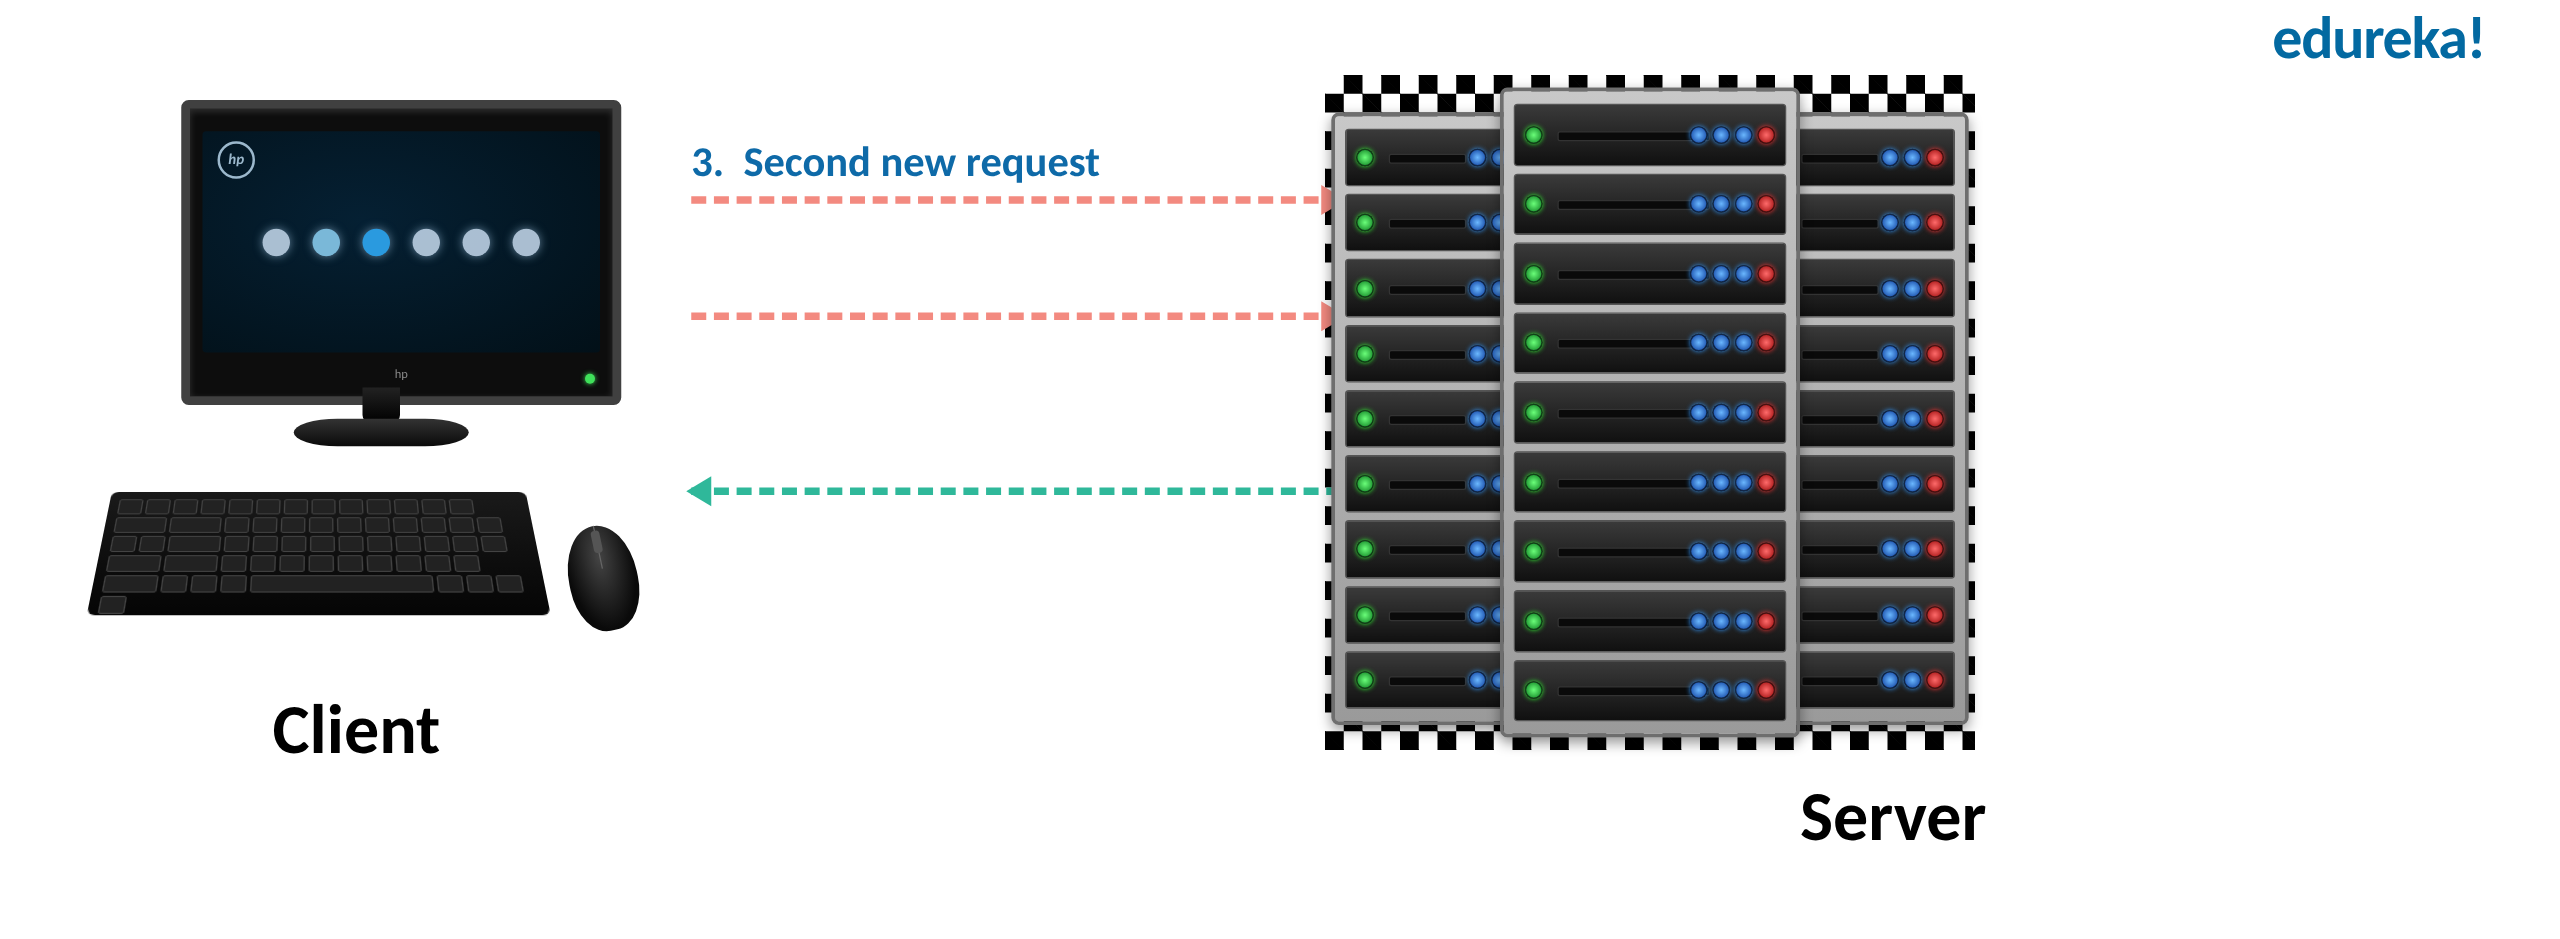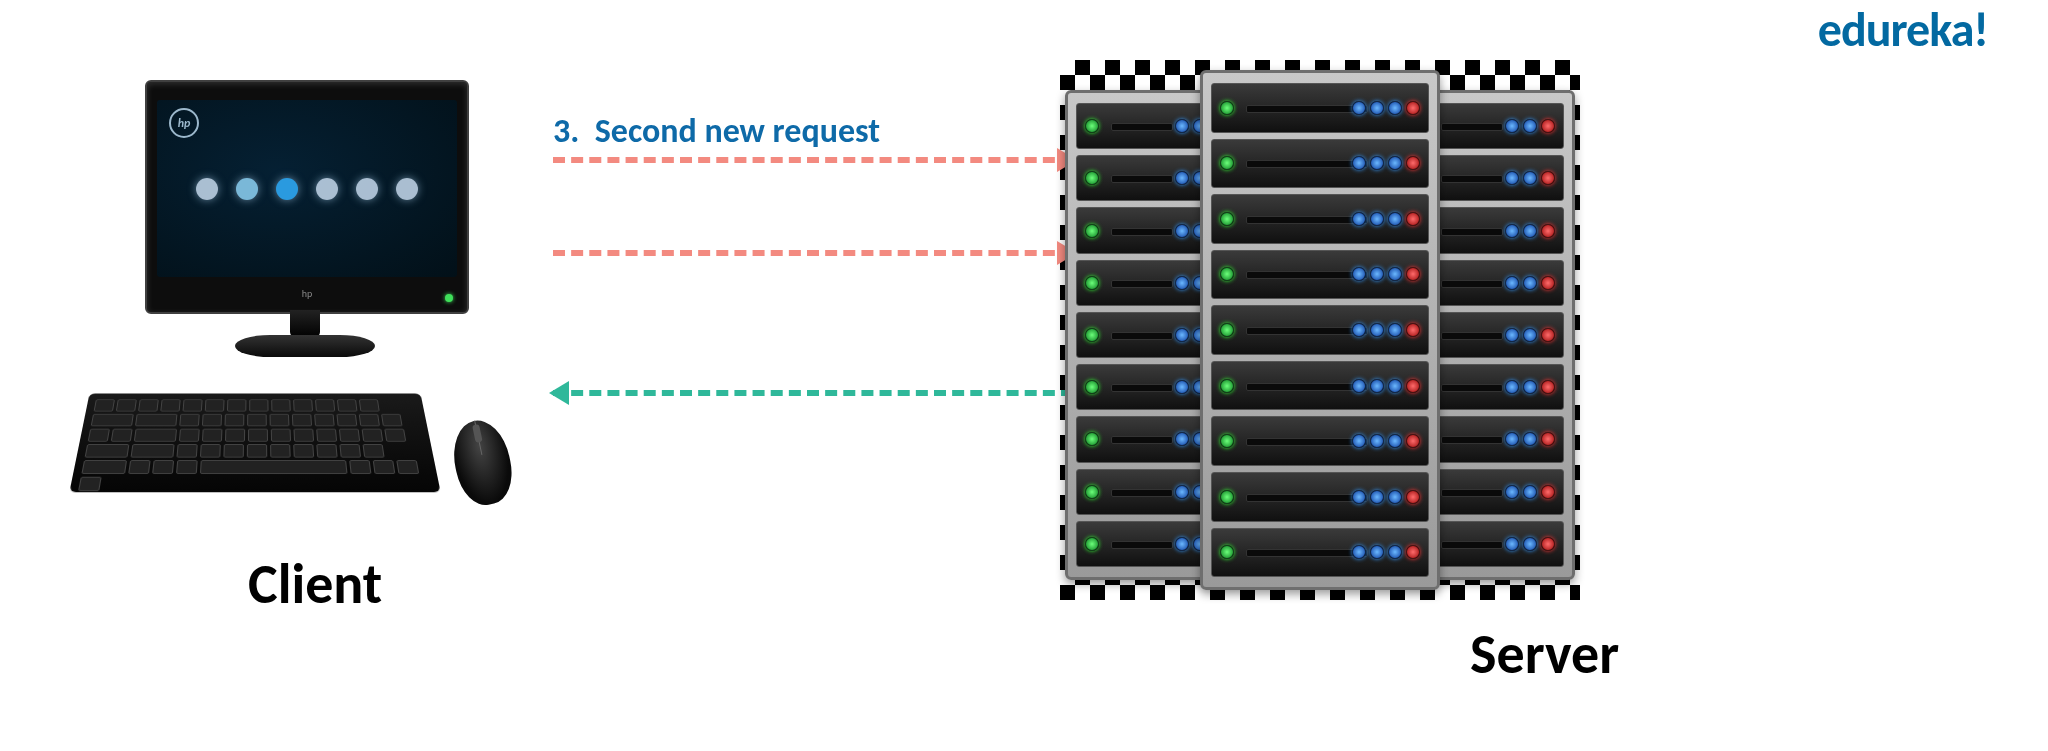--- a/index.html
+++ b/index.html
@@ -32,34 +32,34 @@
     top: 70px;
     width: 470px;
     height: 470px;
     background: #fff;
   }
   .client-label, .server-label {
     position: absolute;
     font-size: 56px;
     font-weight: 700;
     color: #000;
-    margin-left: 30px;
   }
   .client-label { left: 218px; top: 550px; }
   .server-label { left: 1440px; top: 620px; text-align: right; }
 
   
   .monitor-bezel {
     position: absolute;
     left: 85px; top: 10px;
     width: 320px; height: 230px;
     background: #0d0d0d;
-    border: 2px solid #404040;
+    border: 7px solid #404040;
     border-radius: 6px;
     box-shadow: inset 0 2px 6px rgba(255,255,255,.15);
+    padding-left: 18px;
   }
   .monitor-screen {
     position: absolute;
     inset: 18px 10px 35px 10px;
     background: radial-gradient(ellipse at 40% 40%, #052033 0%, #021018 100%);
     border-radius: 3px;
     display: flex;
     align-items: center;
     justify-content: center;
     gap: 18px;

